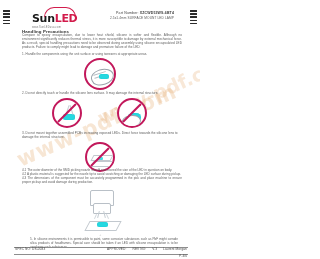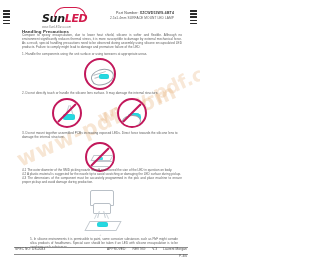--- a/index.html
+++ b/index.html
@@ -13,21 +13,21 @@
   .page{position:absolute;inset:0;background:#fff;}
 
   
   .edge{position:absolute;width:7px;background:transparent;top:10px;}
   .edge.left{left:3px;}
   .edge.right{right:3px;}
   .edge i{display:block;height:1.6px;background:#2b2b2b;margin-bottom:1.6px;border-radius:.3px;}
 
   
   .header{position:absolute;left:14px;right:14px;top:8px;height:22px;}
-  .logo{position:absolute;left:28px;top:1px;width:76px;font-style:italic;}
+  .logo{position:absolute;left:18px;top:1px;width:76px;}
   .logo .arc{
     position:absolute;left:12px;top:-2.5px;width:30px;height:9px;
     border:1.6px solid #d21b4b;border-bottom:none;
     border-radius:16px 16px 0 0;
   }
   .logo .word{
     font-family:"DejaVu Sans", sans-serif;
     font-size:11px;font-weight:bold;letter-spacing:-.3px;
     color:#1a1a1a;line-height:12px;margin-top:4px;
   }

